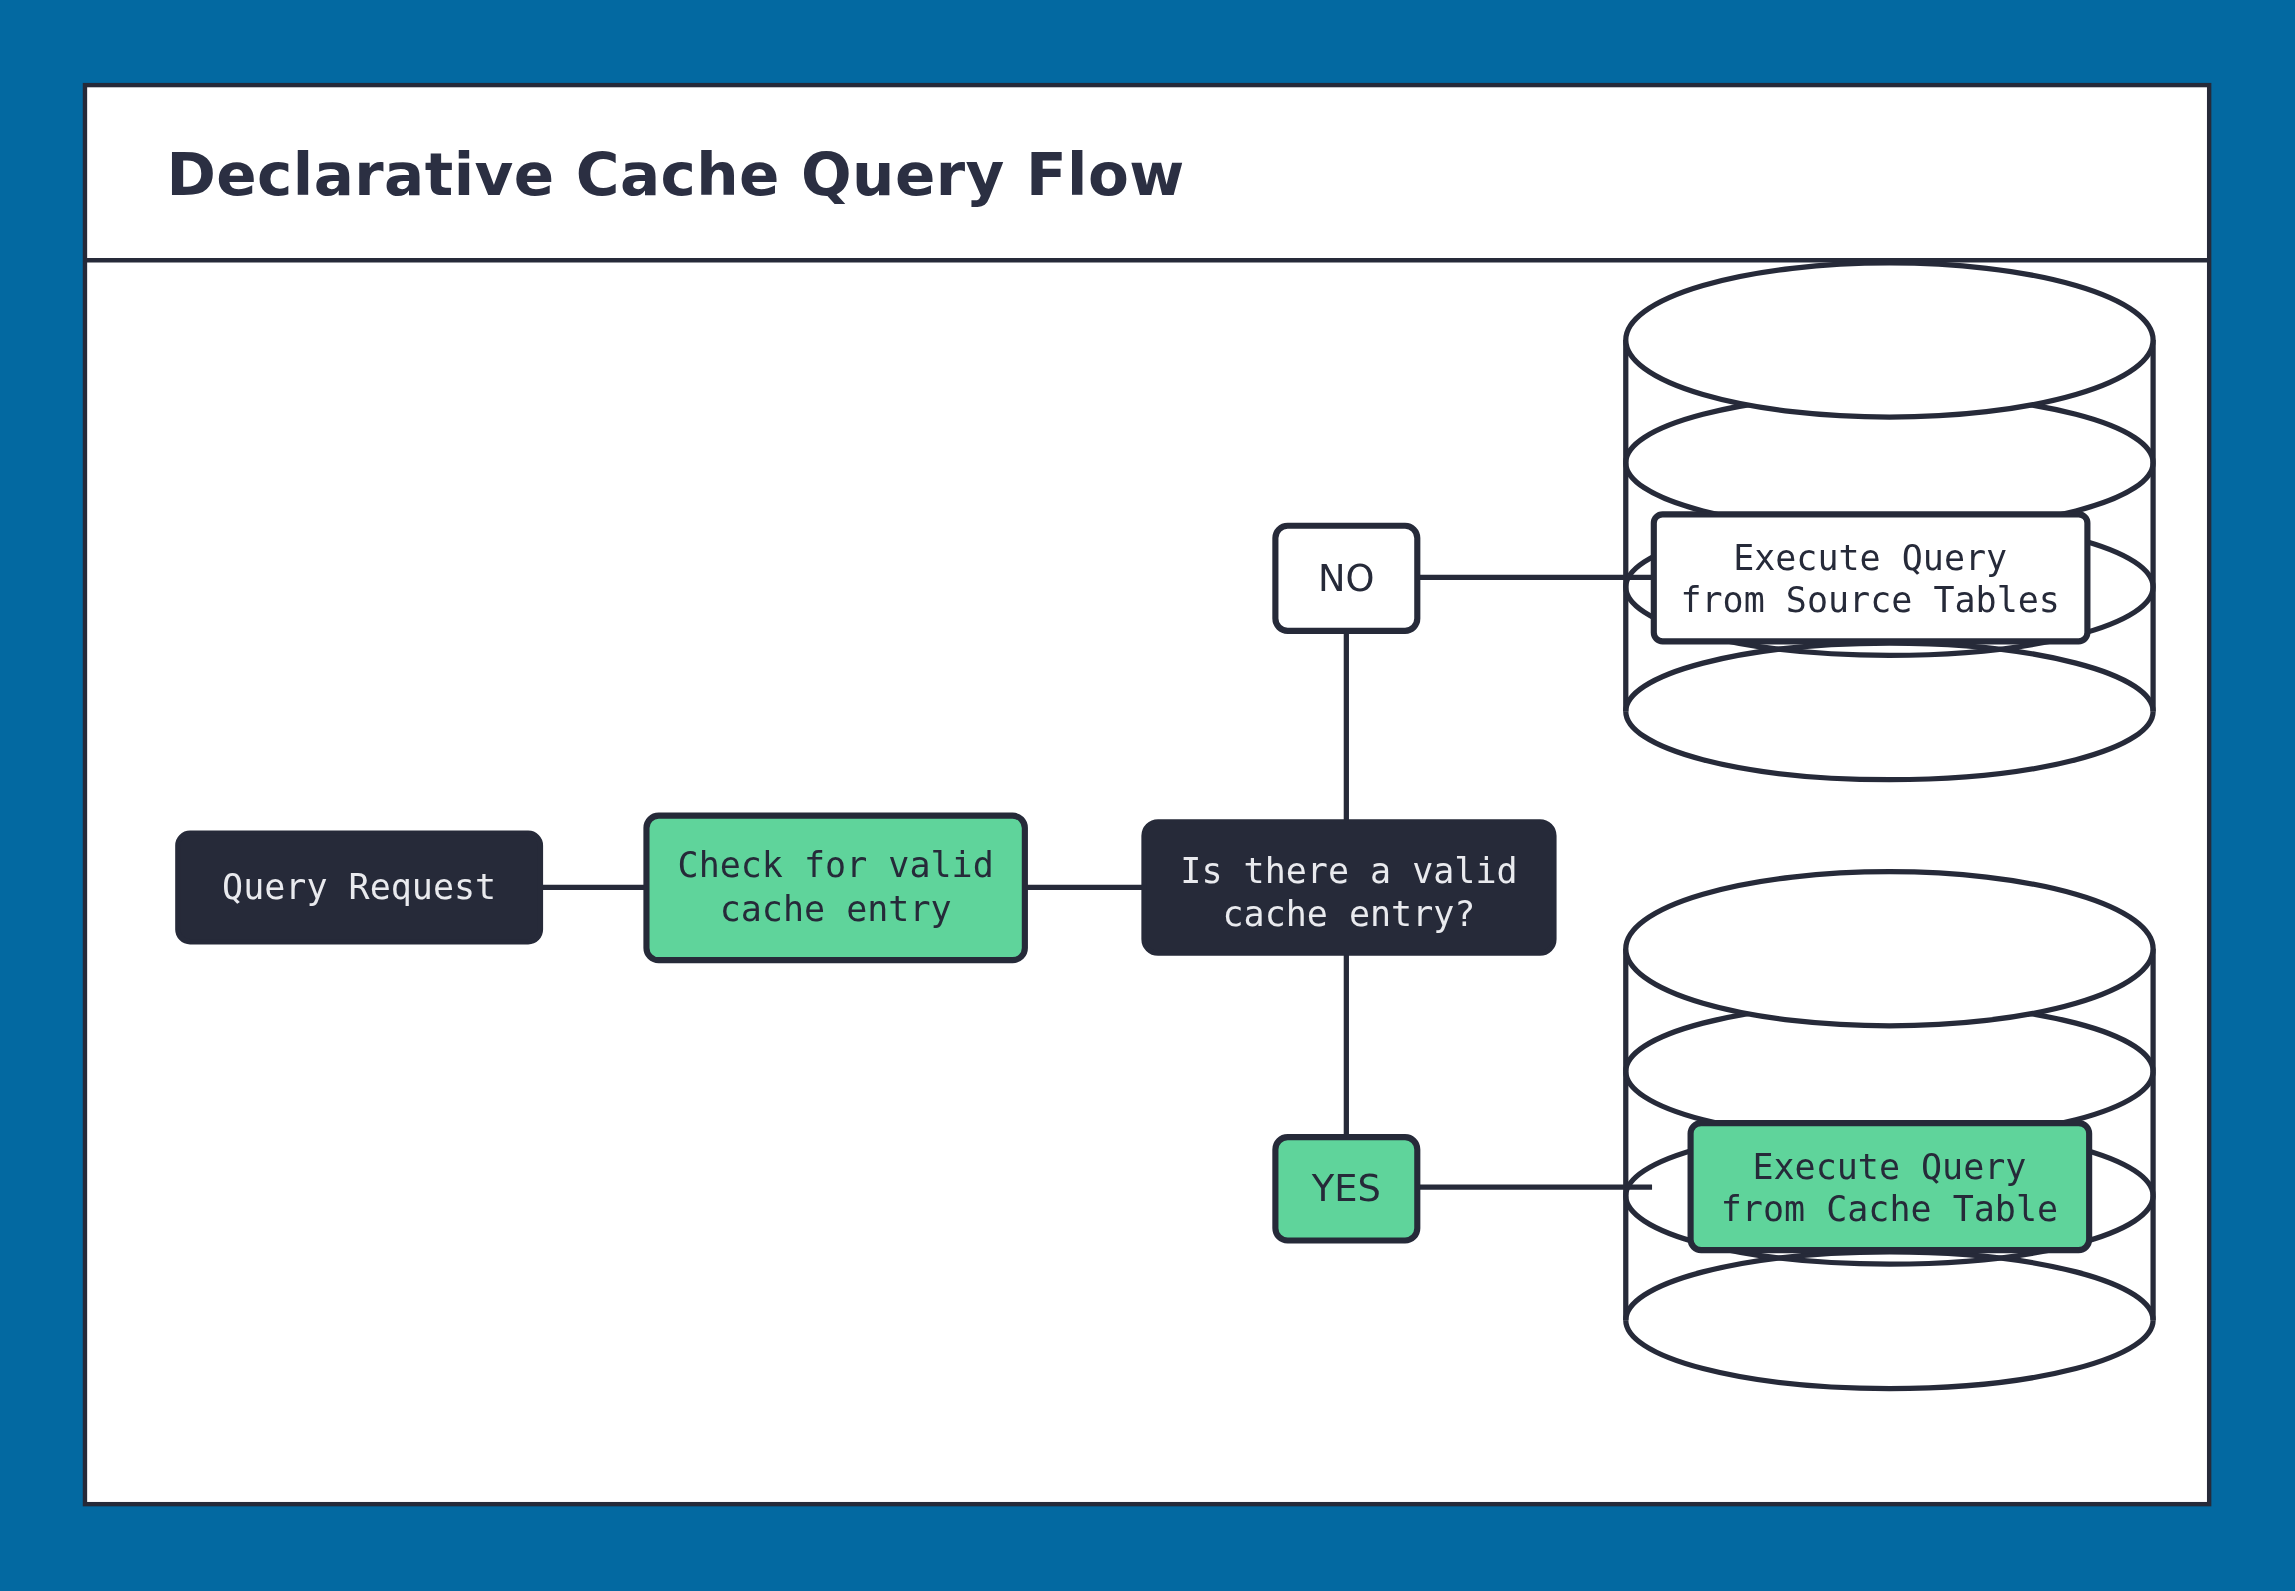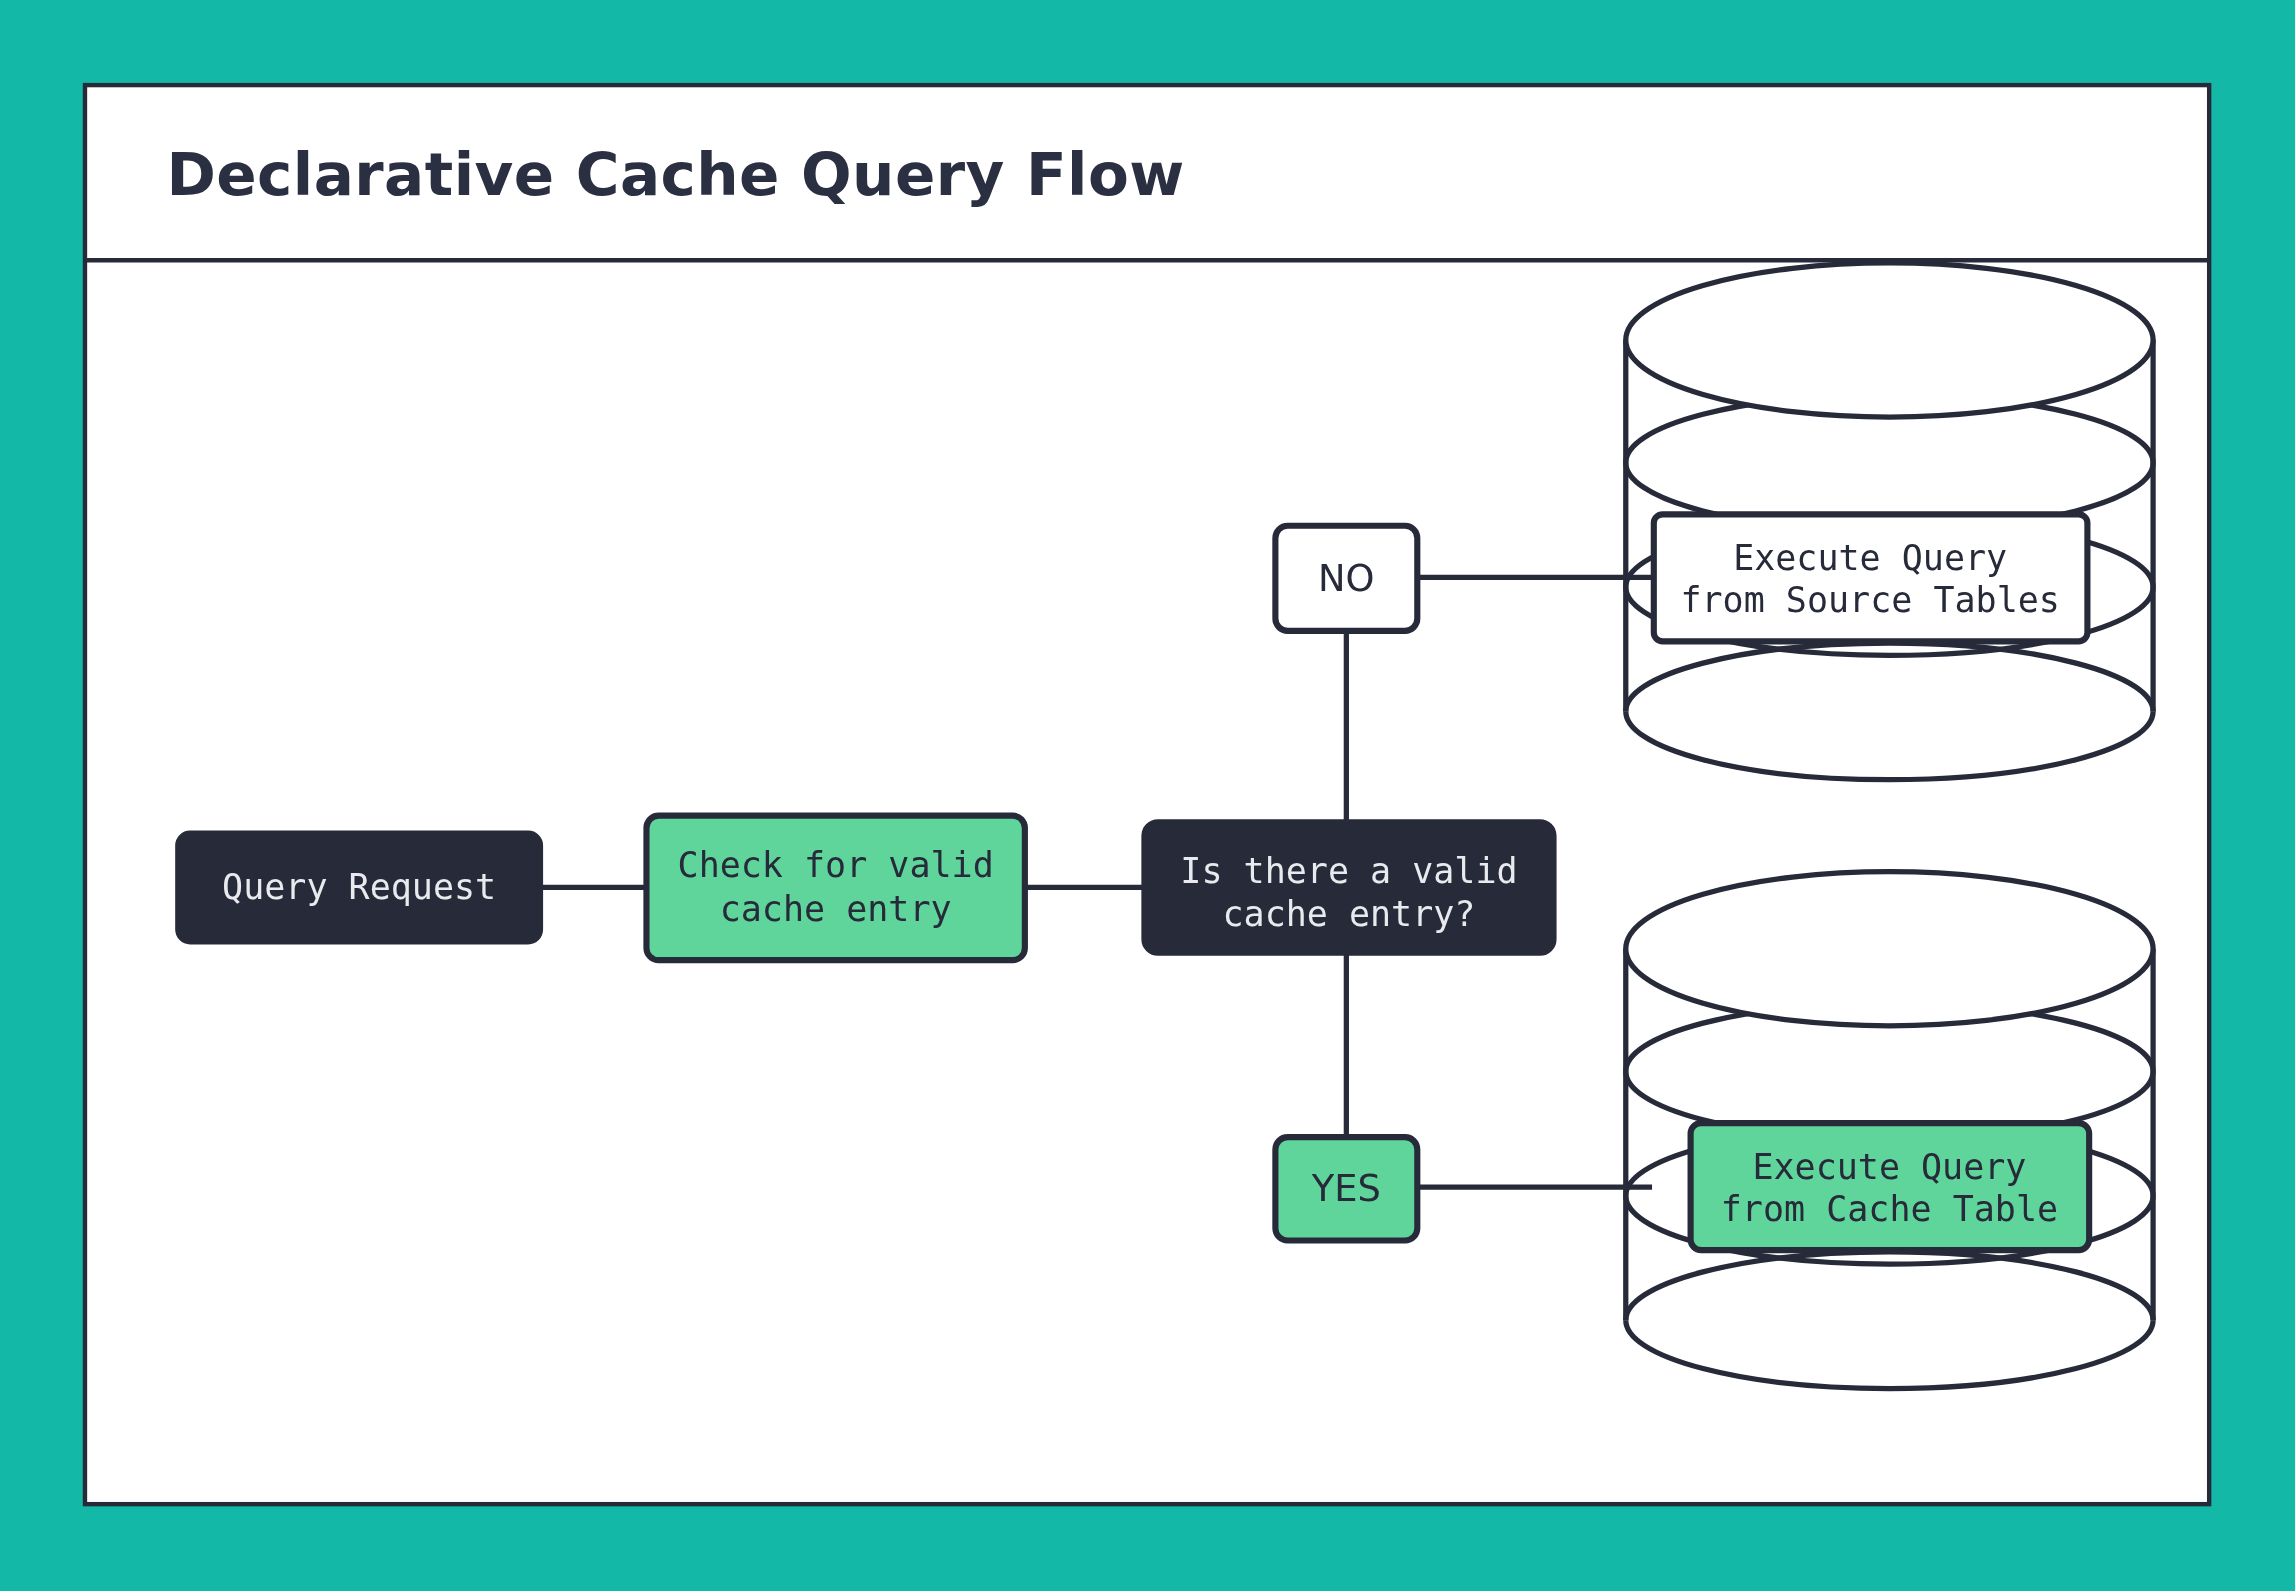--- a/index.html
+++ b/index.html
@@ -10,21 +10,21 @@
   body {
     width: 2295px;
     height: 1591px;
     font-family: "DejaVu Sans", sans-serif;
     overflow: hidden;
   }
   #stage {
     position: relative;
     width: 2295px;
     height: 1591px;
-    background: #14b8a6;
+    background: #0369a1;
   }
   #diagram-svg {
     position: absolute;
     inset: 0;
     width: 2295px;
     height: 1591px;
   }
   .frame-rect {
     fill: #ffffff;
     stroke: #262A39;

